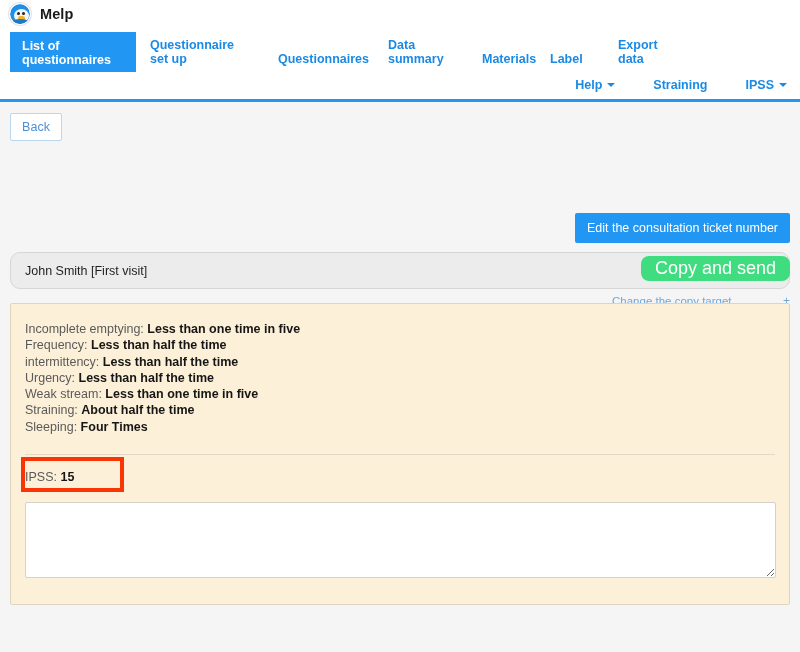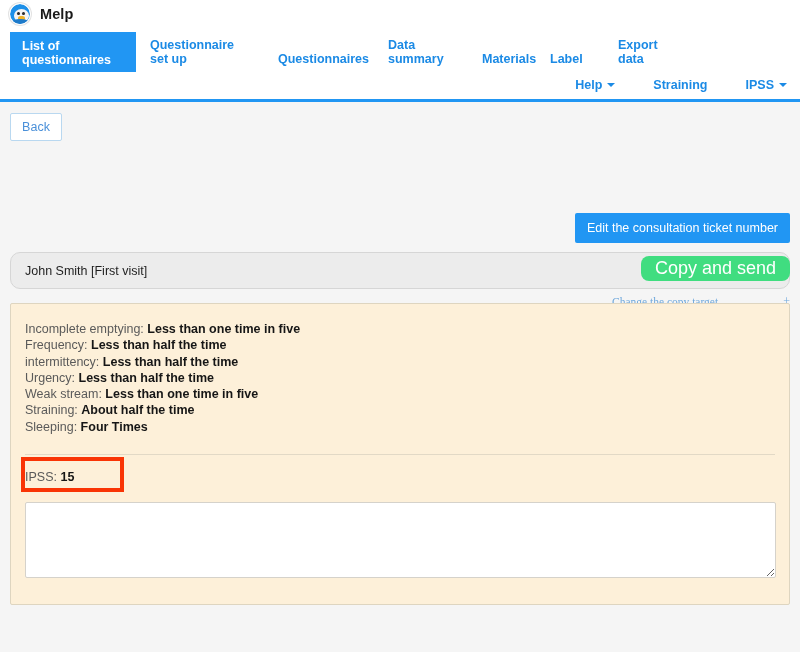--- a/index.html
+++ b/index.html
@@ -183,21 +183,20 @@
   .copy-target-row {
     position: absolute;
     right: 10px; top: 192px;
     width: 178px;
     display: flex;
     justify-content: space-between;
     align-items: center;
     color: #6fa8dc;
     font-size: 11.5px;
     cursor: pointer;
-    font-family: Liberation Serif, serif;
   }
   .copy-target-plus { color: #6fa8dc; font-size: 12px; }
   .meta {
     position: absolute;
     left: 543px; top: 224px;
     font-size: 12.5px;
     color: #1f1f1f;
     line-height: 17px;
   }
 

